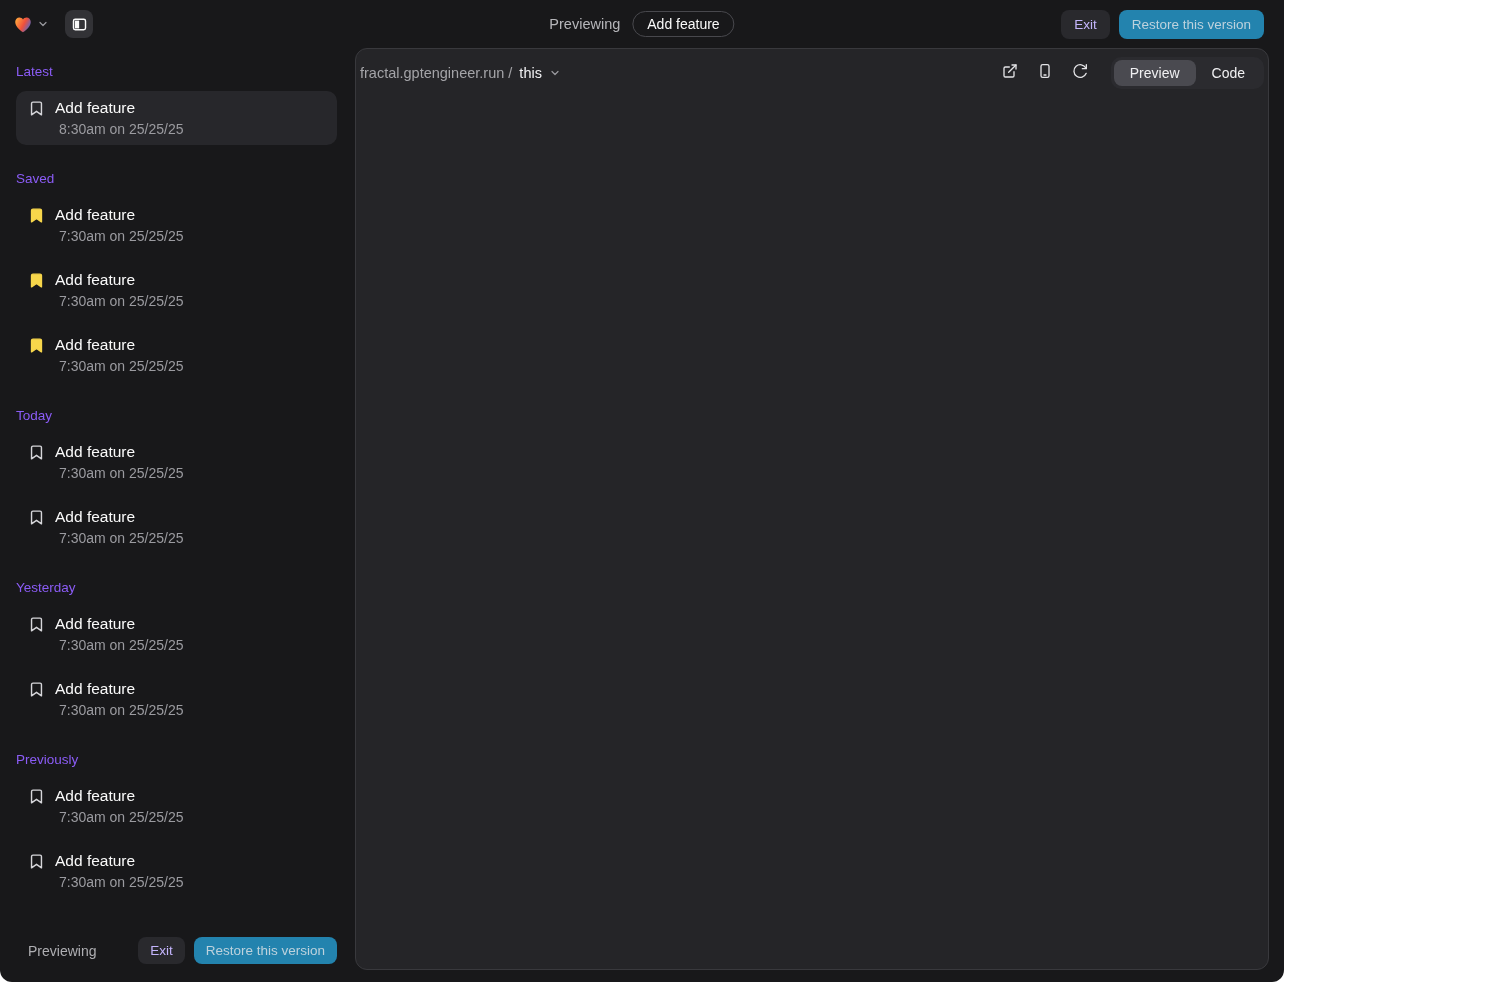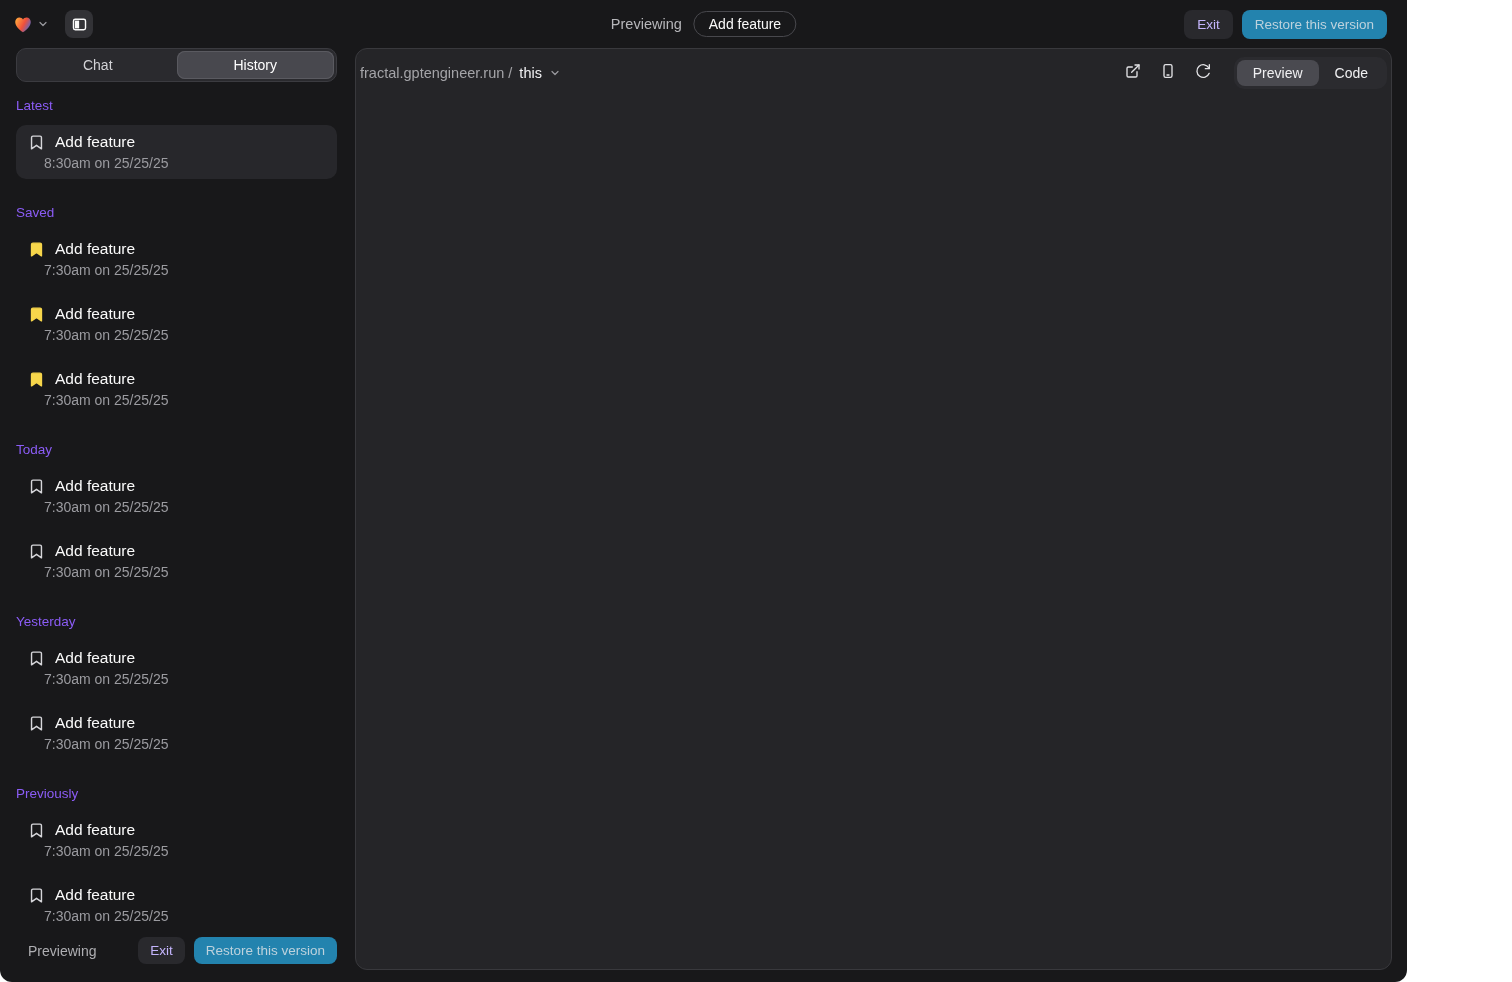--- a/index.html
+++ b/index.html
@@ -1,18 +1,18 @@
 <!DOCTYPE html>
 <html><head>
 <meta charset="utf-8">
 <style>
   * { margin:0; padding:0; box-sizing:border-box; }
   html,body { width:1512px; height:982px; background:#ffffff; font-family:"Liberation Sans", sans-serif; }
   .app {
-    width:1407px; height:982px; background:#18181a; color:#f4f4f5;
+    width:1284px; height:982px; background:#18181a; color:#f4f4f5;
     border-radius:0 0 12px 12px; overflow:hidden; display:flex; flex-direction:column;
   }
   
   .topbar { height:48px; flex:0 0 48px; display:flex; align-items:center; padding:0 20px 0 12px; position:relative; }
   .topbar-left { display:flex; align-items:center; gap:6px; }
   .logo-wrap { display:flex; align-items:center; gap:3px; cursor:pointer; }
   .chev { color:#9a9a9f; display:flex; }
   .panel-btn { width:28px; height:28px; margin-left:10px; background:#323236; border:none; border-radius:8px;
     display:flex; align-items:center; justify-content:center; cursor:pointer; }
   .topbar-center { position:absolute; left:50%; top:50%; transform:translate(-50%,-50%);
@@ -31,21 +31,21 @@
   .seg-item { flex:1; text-align:center; font-size:14px; color:#d2d2d6; padding:6px 0; border-radius:8px; cursor:pointer; }
   .seg-item.active { background:#48484e; color:#ffffff; box-shadow:0 0 0 1px #5a5a60 inset; }
   .hist-list { flex:1; overflow:hidden; min-height:0; padding-top:2px; }
   .section-header { font-size:13.5px; color:#8b5cf6; margin:26px 0 12px 0; }
   .section-header.first { margin-top:14px; }
   .hitem { border-radius:10px; padding:8px 12px; margin-bottom:11px; cursor:pointer; }
   .hitem.hl { background:#27272b; }
   .hrow { display:flex; align-items:center; gap:10px; }
   .bm { display:flex; color:#d6d6da; flex:0 0 auto; }
   .htitle { font-size:15.5px; color:#fafafa; }
-  .htime { font-size:14px; color:#9b9ba0; margin:4px 0 0 16px; }
+  .htime { font-size:14px; color:#9b9ba0; margin:4px 0 0 31px; }
   .sidebar-footer { flex:0 0 auto; display:flex; align-items:center; gap:9px; padding:8px 0 6px 12px; }
   .footer-status { font-size:14px; color:#aeaeb2; margin-right:auto; }
   .btn-sm { padding:6px 12px; font-size:13.5px; border-radius:8px; }
   
   .panel { flex:1; background:#252528; border:1px solid #39393d; border-radius:12px; display:flex; flex-direction:column; min-width:0; }
   .panel-header { height:48px; flex:0 0 48px; display:flex; align-items:center; padding:0 4px; }
   .url { display:flex; align-items:center; gap:7px; font-size:14.5px; cursor:pointer; }
   .url-prefix { color:#a4a4a8; }
   .url-page { color:#f2f2f4; }
   .panel-actions { margin-left:auto; display:flex; align-items:flex-start; gap:7px; }
@@ -100,24 +100,20 @@
 
     <div class="topbar-right">
       <button class="btn btn-dark">Exit</button>
       <button class="btn btn-accent">Restore this version</button>
     </div>
   </div>
 
   <div class="content">
 
     <div class="sidebar">
-      <div class="seg" id="sidebar-tabs">
-          <div class="seg-item">Chat</div>
-          <div class="seg-item active">History</div>
-        </div>
       <div class="hist-list" id="history-list">
           <div class="section-header first">Latest</div>
           <div class="hitem hl">
             <div class="hrow">
               <span class="bm">
                 <svg width="17" height="17" viewBox="0 0 24 24" fill="none" stroke="currentColor" stroke-width="2" stroke-linecap="round" stroke-linejoin="round">
                   <path d="M19 21l-7-5-7 5V5a2 2 0 0 1 2-2h10a2 2 0 0 1 2 2v16z"></path>
                 </svg>
               </span>
               <span class="htitle">Add feature</span>

